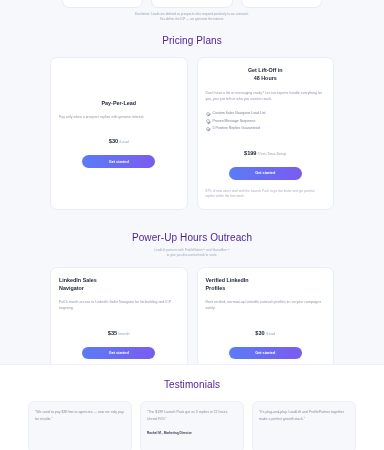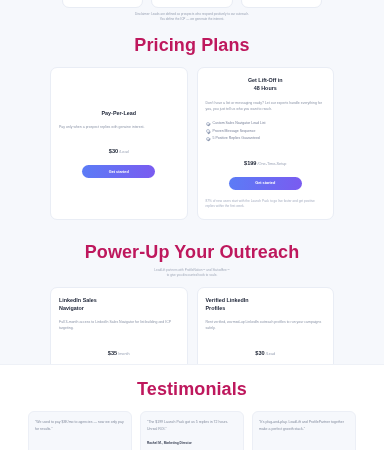--- a/index.html
+++ b/index.html
@@ -34,23 +34,23 @@
     line-height: 1.5;
     color: #9aa3b5;
     margin-top: 4px;
     padding: 0 60px;
   }
   .disclaimer div { white-space: nowrap; }
 
   
   .section-title {
     text-align: center;
-    font-size: 18px;
-    font-weight: 700;
-    color: #be185d;
+    font-size: 10px;
+    font-weight: 400;
+    color: #4c1d95;
     letter-spacing: 0.1px;
   }
   .section-sub {
     text-align: center;
     font-size: 3.1px;
     line-height: 1.55;
     color: #a2aaba;
     margin-top: 5px;
   }
   .section-sub div { white-space: nowrap; }
@@ -251,21 +251,21 @@
       <div class="price-row">
         <span class="price-amt">$199</span><span class="price-unit">/One-Time-Setup</span>
       </div>
       <button class="cta">Get started</button>
       <div class="card-note">87% of new users start with the Launch Pack to go live faster and get positive replies within the first week.</div>
     </div>
 
   </div>
 
   <div style="margin-top:22px;">
-    <div class="section-title">Power-Up Your Outreach</div>
+    <div class="section-title">Power-Up Hours Outreach</div>
     <div class="section-sub">
       <div>LeadLift partners with ProfileNation™ and StatusBee™</div>
       <div>to give you discounted tools to scale.</div>
     </div>
   </div>
 
   <div class="cards-row" style="margin-top:9px;">
 
     <div class="card" style="min-height:65px;">
       <div class="card-title" style="text-align:left;">LinkedIn Sales</div>

